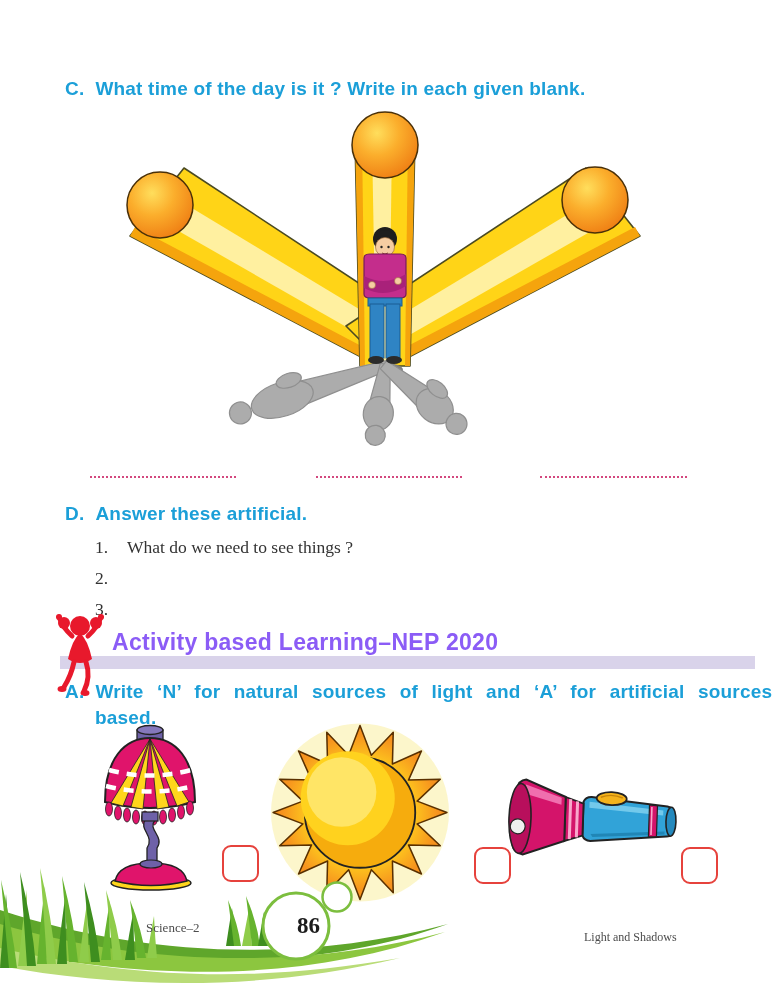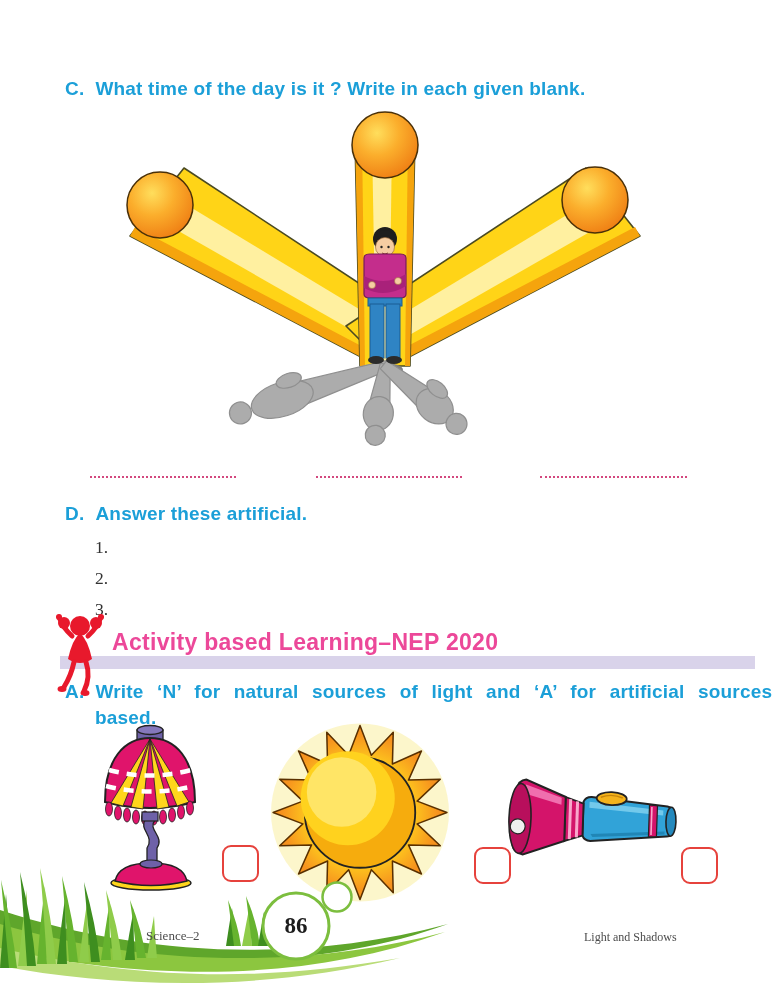--- a/index.html
+++ b/index.html
@@ -9,26 +9,26 @@
   .abs { position:absolute; }
   .sec-heading { display:flex; gap:11px; color:#1B9FD8; font-weight:bold; font-size:19px;
                  font-family:"Liberation Sans", sans-serif; letter-spacing:0.2px; white-space:nowrap; }
   .sec-label { flex:0 0 auto; }
   .q-row { display:flex; gap:10px; color:#333333; font-size:17.5px;
            font-family:"Liberation Serif", serif; }
   .q-num { width:22px; text-align:left; }
   .blank { height:0; border-bottom:2.5px dotted #D3487E; }
   .answer-box { width:37px; height:37px; border:2.5px solid #E6423C; border-radius:9px; background:#fff; }
   .activity-bar { background:#D9D3EA; height:13px; }
-  .activity-title { color:#ec4899; font-weight:bold; font-size:23px; letter-spacing:0.3px;
+  .activity-title { color:#8b5cf6; font-weight:bold; font-size:23px; letter-spacing:0.3px;
                     font-family:"Liberation Sans", sans-serif; white-space:nowrap; }
   .a-line1 { word-spacing:8px; }
   .footer-text { font-family:"Liberation Serif", serif; color:#4c4c4c; font-size:13px; }
   .page-num { font-family:"Liberation Serif", serif; color:#1c1c1c; font-size:23px; font-weight:bold;
-              text-align:center; }
+              text-align:right; }
   svg { display:block; }
 </style>
 </head>
 <body>
 
 <div class="page">
 
   <div class="abs sec-heading" style="left:65px; top:78px;">
     <span class="sec-label">C.</span>
     <span>What time of the day is it ? Write in each given blank.</span>
@@ -109,20 +109,21 @@
   <div class="abs blank" style="left:90px;  top:476px; width:146px;"></div>
   <div class="abs blank" style="left:316px; top:476px; width:146px;"></div>
   <div class="abs blank" style="left:540px; top:476px; width:147px;"></div>
 
   <div class="abs sec-heading" style="left:65px; top:503px;">
     <span class="sec-label">D.</span>
     <span>Answer these artificial.</span>
   </div>
   <div class="abs q-row" style="left:95px; top:537px;">
     <span class="q-num">1.</span>
+    <span>What do we need to see things ?</span>
   </div>
   <div class="abs q-row" style="left:95px; top:568px;">
     <span class="q-num">2.</span>
   </div>
   <div class="abs q-row" style="left:95px; top:599px;">
     <span class="q-num">3.</span>
   </div>
 
   <div class="abs activity-bar" style="left:60px; top:656px; width:695px;"></div>
   <svg class="abs" style="left:53px; top:610px;" width="55" height="88" viewBox="0 0 55 88">
@@ -247,17 +248,17 @@
       <path d="M226,86 Q229,66 232,48 Q234,68 236,86 Z" fill="#3E8E1F"></path>
       <path d="M234,86 Q231,62 228,40 Q238,64 241,86 Z" fill="#66B32E"></path>
       <path d="M242,86 Q246,64 250,44 Q250,66 252,86 Z" fill="#8FCC4A"></path>
       <path d="M252,86 Q249,60 246,36 Q257,62 260,86 Z" fill="#66B32E"></path>
       <path d="M258,86 Q261,68 264,52 Q266,70 268,86 Z" fill="#3E8E1F"></path>
     </g>
     <circle cx="337" cy="37" r="14.5" fill="#ffffff" stroke="#7CBE3E" stroke-width="2.5"></circle>
     <circle cx="296" cy="66" r="33" fill="#ffffff" stroke="#7CBE3E" stroke-width="3"></circle>
   </svg>
 
-  <div class="abs footer-text" style="left:146px; top:920px;margin-top:8px;">Science–2</div>
+  <div class="abs footer-text" style="left:146px; top:920px;">Science–2</div>
   <div class="abs page-num" style="left:272px; top:913px; width:48px;">86</div>
   <div class="abs footer-text" style="left:584px; top:930px; width:120px; text-align:left; font-size:12px;">Light and Shadows</div>
 
 </div>
 
 </body></html>

